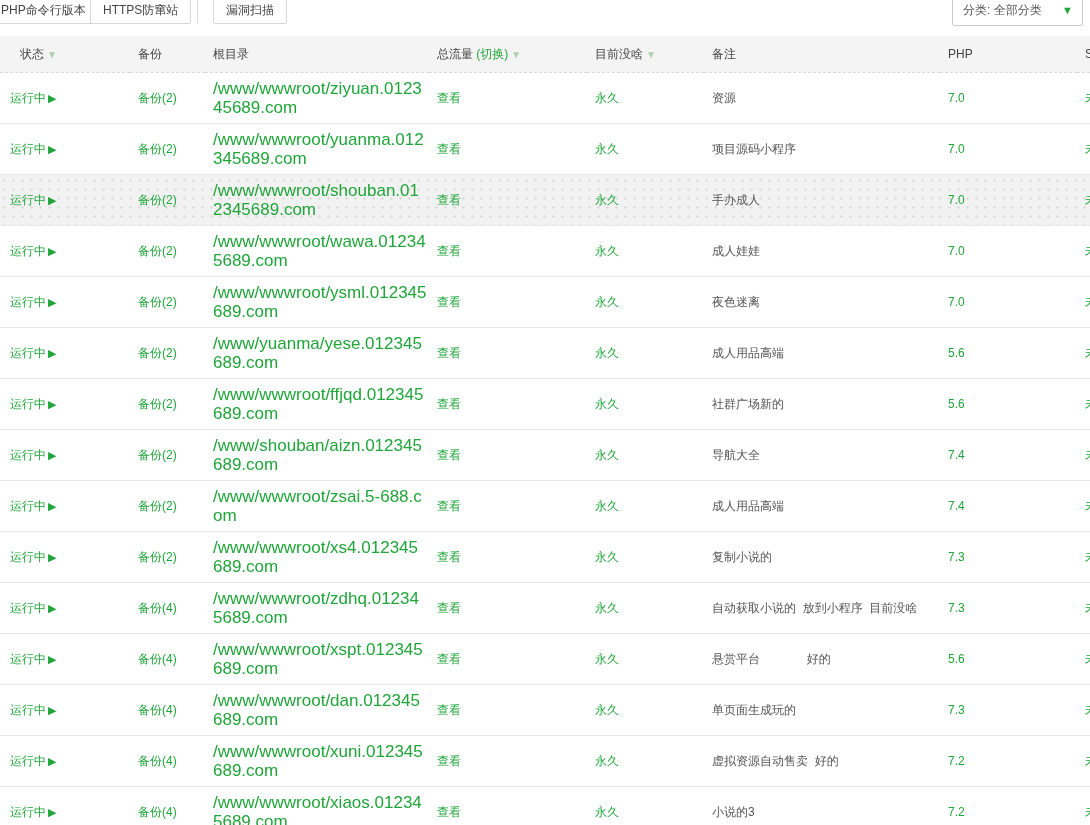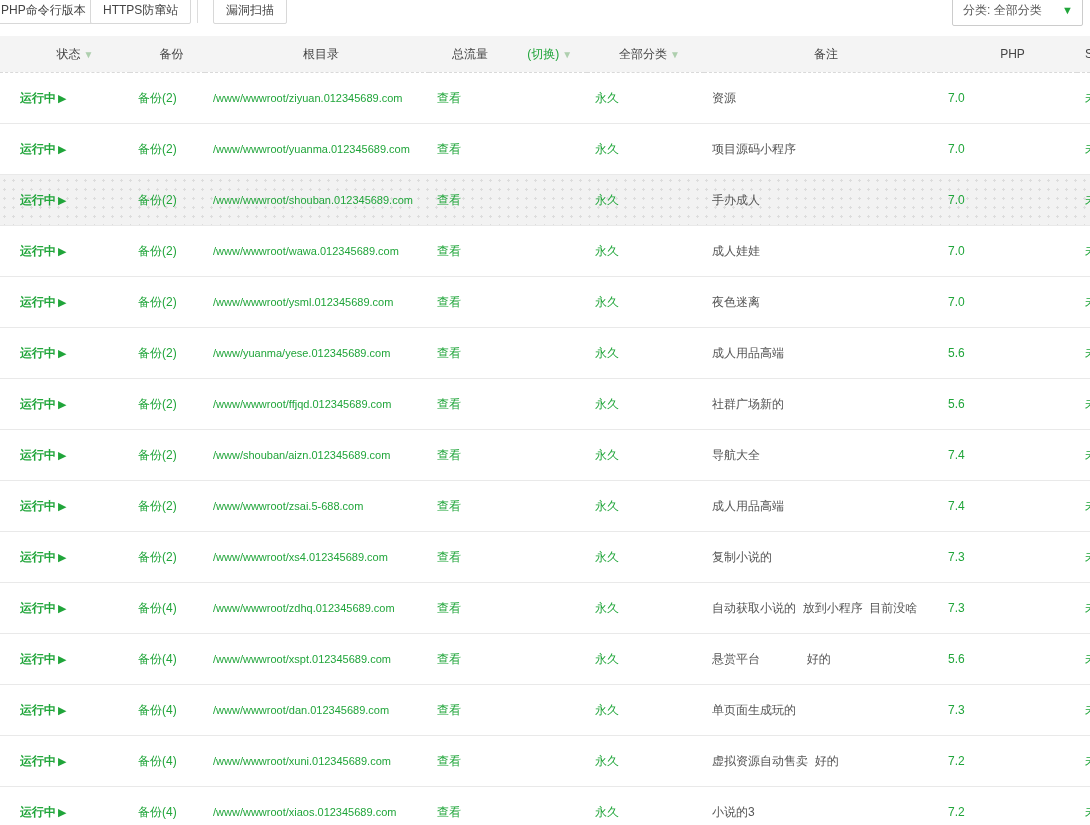--- a/index.html
+++ b/index.html
@@ -28,45 +28,45 @@
   .cat-select .arr{
     position:absolute;right:9px;top:0;line-height:29px;
     color:#20a53a;font-size:11px;
   }
   
   table{border-collapse:collapse;table-layout:fixed;width:1090px;}
   col.c1{width:130px}col.c2{width:75px}col.c3{width:224px}col.c4{width:158px}
   col.c5{width:117px}col.c6{width:236px}col.c7{width:137px}col.c8{width:13px}
   thead th{
     background:#f4f4f4;height:36px;font-weight:normal;color:#444;
-    text-align:center;padding:0 0 0 8px;font-size:12px;white-space:nowrap;
+    text-align:left;padding:0 0 0 8px;font-size:12px;white-space:nowrap;
     overflow:hidden;
   }
   thead th.first{padding-left:20px;}
   thead tr{border-bottom:1px dashed #d9d9d9;}
   tbody td{
     height:50px;vertical-align:middle;padding:0 2px 0 8px;
     font-size:12px;overflow:hidden;
   }
-  tbody td.first{padding-left:20px;font-weight:bold;}
+  tbody td.first{padding-left:10px;}
   tbody tr + tr{border-top:1px solid #e9e9e9;}
   tbody tr.hl{
     background-color:#f2f2f2;
     background-image:radial-gradient(#dcdcdc 1px, transparent 1.2px);
     background-size:9px 9px;
   }
   .green{color:#20a53a;text-decoration:none;cursor:pointer;}
   .path{
     color:#20a53a;line-height:19px;word-break:break-all;
-    font-size:11px;cursor:pointer;display:block;
+    font-size:17px;cursor:pointer;display:block;
   }
   .remark{color:#555;white-space:pre-wrap;cursor:pointer;}
   .sort-arr{color:#aecfae;font-size:10px;margin-left:3px;}
   .play{font-size:11px;margin-left:2px;}
-  .hdr-switch{color:#20a53a;margin-left:36px;}
+  .hdr-switch{color:#20a53a;}
   .php-ver{color:#20a53a;cursor:pointer;}
   .ssl-sliver{color:#20a53a;white-space:nowrap;}
 </style>
 </head>
 <body>
 
 <div class="toolbar">
   <div class="tbtn b1">PHP命令行版本</div>
   <div class="tbtn b2">HTTPS防窜站</div>
   <div class="tdivider"></div>
@@ -93,21 +93,21 @@
       <th class="first">
         <span>状态</span><span class="sort-arr">▼</span>
       </th>
       <th>备份</th>
       <th>根目录</th>
       <th>
         <span>总流量</span>
         <span class="hdr-switch">(切换)</span><span class="sort-arr">▼</span>
       </th>
       <th>
-        <span>全部分类</span><span class="sort-arr">▼</span>
+        <span>目前没啥</span><span class="sort-arr">▼</span>
       </th>
       <th>备注</th>
       <th>PHP</th>
       <th>SSL</th>
     </tr>
   </thead>
   <tbody id="rows">
       <tr>
     <td class="first">
       <span class="green">运行中</span><span class="green play">▶</span>

